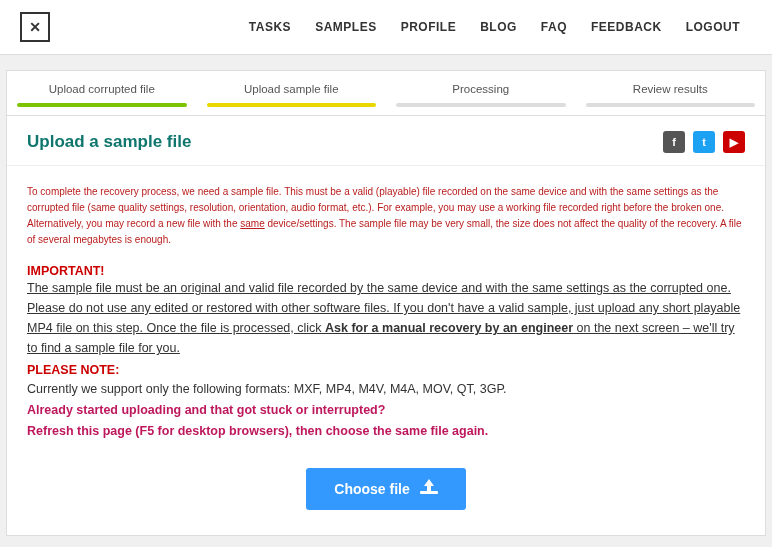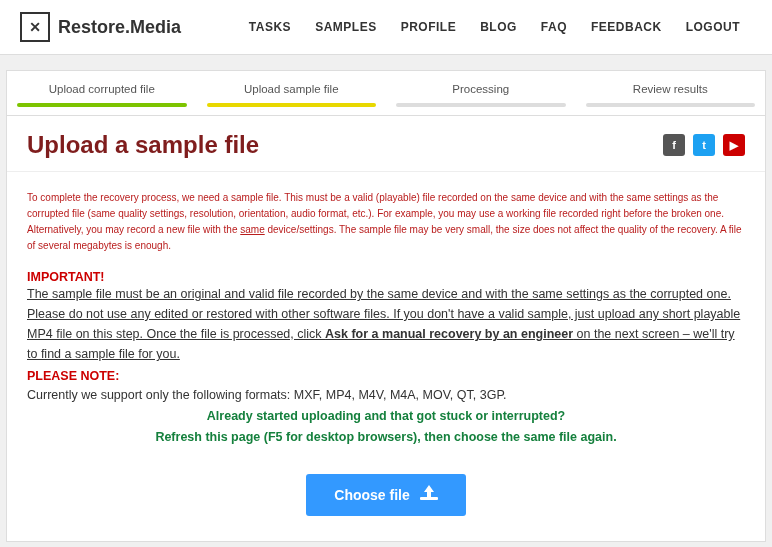--- a/index.html
+++ b/index.html
@@ -80,23 +80,23 @@
 
     
     .page-title-area {
       display: flex;
       align-items: center;
       justify-content: space-between;
       padding: 15px 20px 12px;
       border-bottom: 1px solid #eee;
     }
     .page-title {
-      font-size: 24px;
-      font-weight: bold;
-      color: #7f1d1d;
+      font-size: 17px;
+      font-weight: bold;
+      color: #0f766e;
     }
     .social-icons {
       display: flex;
       gap: 8px;
       align-items: center;
     }
     .social-icon {
       width: 22px;
       height: 22px;
       background: #555;
@@ -145,24 +145,23 @@
       font-size: 12.5px;
       margin-bottom: 5px;
     }
     .please-note-text {
       font-size: 12.5px;
       color: #333;
       margin-bottom: 4px;
     }
     .stuck-text {
       font-size: 12.5px;
-      color: #15803d;
+      color: #be185d;
       font-weight: bold;
       line-height: 1.7;
-      text-align: center;
     }
 
     
     .button-area {
       display: flex;
       justify-content: center;
       margin-top: 25px;
     }
     .choose-file-btn {
       background: #3399ff;
@@ -180,21 +179,20 @@
     .upload-icon {
       font-size: 16px;
     }
   </style>
 </head>
 <body>
 
 <div class="header">
   <a class="logo">
     <div class="logo-icon">✕</div>
-    <span>Restore.Media</span>
   </a>
   <nav class="nav">
     <a>TASKS</a>
     <a>SAMPLES</a>
     <a>PROFILE</a>
     <a>BLOG</a>
     <a>FAQ</a>
     <a>FEEDBACK</a>
     <a>LOGOUT</a>
   </nav>

